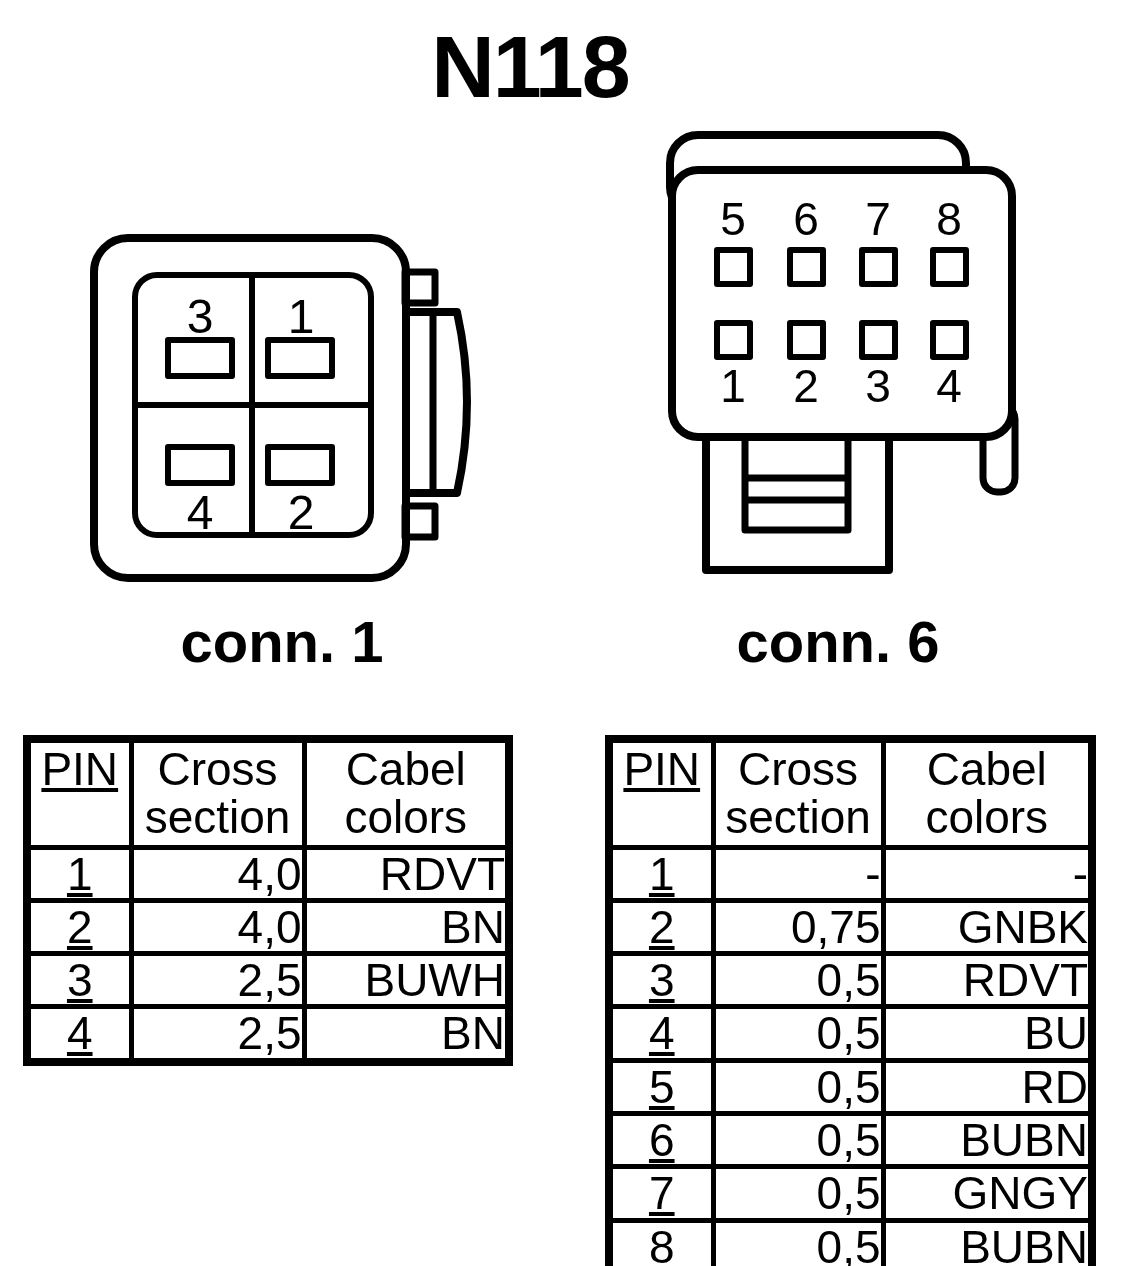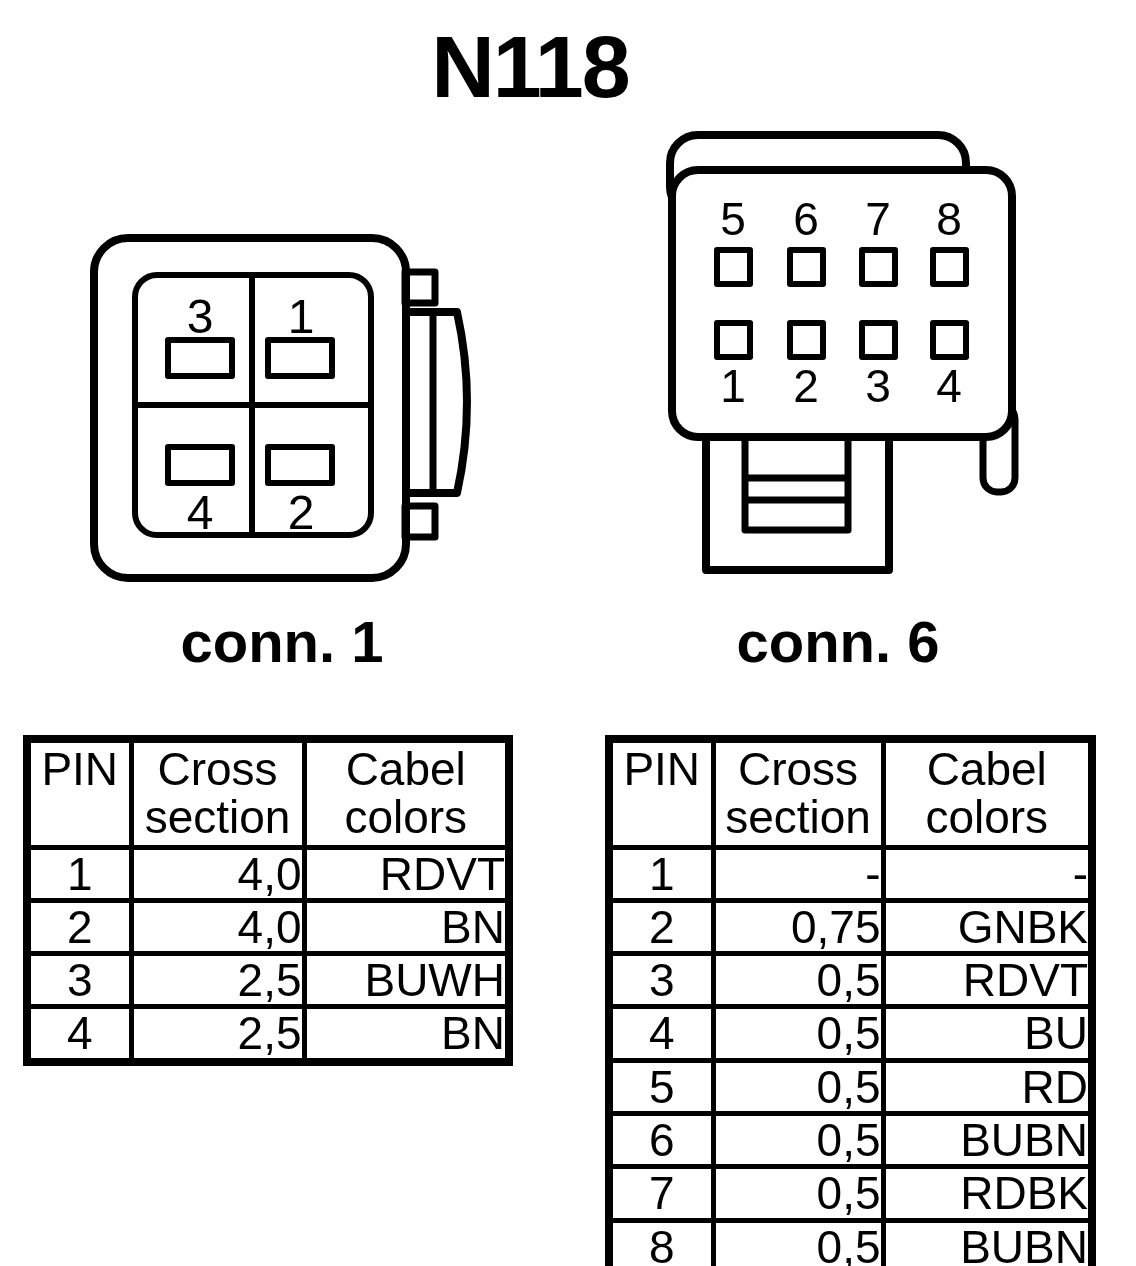--- a/index.html
+++ b/index.html
@@ -76,21 +76,21 @@
   .pin-table td {
     height: 48px;
     padding: 0;
     vertical-align: middle;
     box-sizing: border-box;
     white-space: nowrap;
     overflow: hidden;
   }
   .pin-table td.pin-col   { text-align: center; }
   .pin-table td.value-col { text-align: right; padding-left: 10px; }
-  #table1 .c1, #table2 .c1 { width: 104px; }
+  #table1 .c1, #table2 .c1 { width: 104px; text-decoration: underline; }
   #table1 .c2 { width: 173px; }  #table2 .c2 { width: 170px; }
   #table1 .c3 { width: 205px; }  #table2 .c3 { width: 209px; }
 </style>
 </head>
 <body>
 
 <div class="title">N118</div>
 
 <svg id="conn1-svg" class="connector" width="400" height="360" viewBox="0 0 400 360">
 
@@ -218,21 +218,21 @@
     <td class="value-col c3">RD</td>
   </tr>
   <tr>
     <td class="pin-col c1">6</td>
     <td class="value-col c2">0,5</td>
     <td class="value-col c3">BUBN</td>
   </tr>
   <tr>
     <td class="pin-col c1">7</td>
     <td class="value-col c2">0,5</td>
-    <td class="value-col c3">RDBK</td>
+    <td class="value-col c3">GNGY</td>
   </tr>
   <tr>
     <td class="pin-col c1">8</td>
     <td class="value-col c2">0,5</td>
     <td class="value-col c3">BUBN</td>
   </tr>
 </tbody>
   </table>
 
 </body></html>

